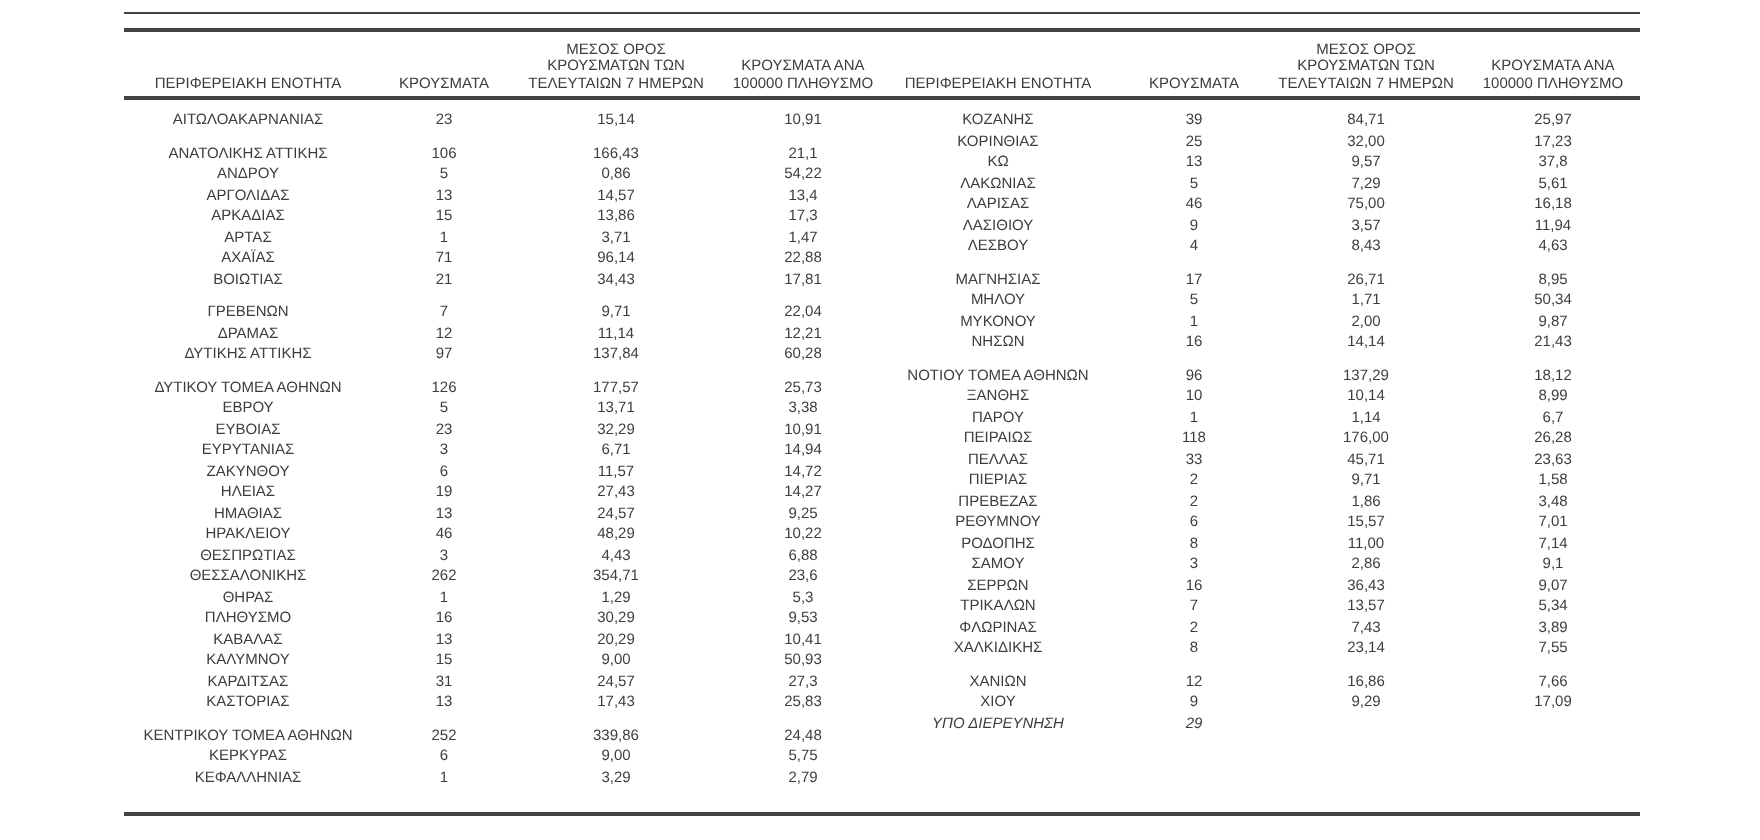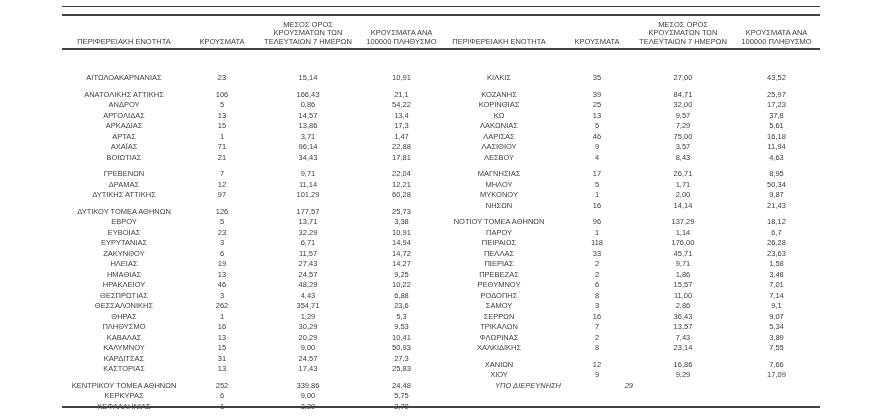--- a/index.html
+++ b/index.html
@@ -48,35 +48,35 @@
   .hcell {
     text-align: center;
     font-size: 7.5px;
     line-height: 8.5px;
     color: var(--text);
     padding-bottom: 2px;
   }
 
   .body-area {
     position: absolute;
-    top: 63px;
+    top: 45px;
     width: 383px;
     padding-top: 4px;
   }
   .group + .group { margin-top: 6px; }
   .row { height: 10.5px; }
   .cell {
     text-align: center;
     font-size: 7.5px;
     line-height: 10.5px;
     color: var(--text);
     white-space: nowrap;
     overflow: visible;
   }
-  .row.italic .cell { font-style: italic; text-align: right; }
+  .row.italic .cell { font-style: italic; }
 </style>
 </head>
 <body>
 
 <div class="table-wrap">
   <div class="rule top-thin"></div>
   <div class="rule top-thick"></div>
 
   <div class="header-area half left">
     <div class="grid-row">
@@ -160,21 +160,21 @@
         </div>
         <div class="grid-row row">
           <div class="cell">ΔΡΑΜΑΣ</div>
           <div class="cell">12</div>
           <div class="cell">11,14</div>
           <div class="cell">12,21</div>
         </div>
         <div class="grid-row row">
           <div class="cell">ΔΥΤΙΚΗΣ ΑΤΤΙΚΗΣ</div>
           <div class="cell">97</div>
-          <div class="cell">101,29</div>
+          <div class="cell">137,84</div>
           <div class="cell">60,28</div>
         </div>
       </div>
       <div class="group">
         <div class="grid-row row">
           <div class="cell">ΔΥΤΙΚΟΥ ΤΟΜΕΑ ΑΘΗΝΩΝ</div>
           <div class="cell">126</div>
           <div class="cell">177,57</div>
           <div class="cell">25,73</div>
         </div>
@@ -286,28 +286,20 @@
           <div class="cell">ΚΕΦΑΛΛΗΝΙΑΣ</div>
           <div class="cell">1</div>
           <div class="cell">3,29</div>
           <div class="cell">2,79</div>
         </div>
       </div>
     </div>
   <div class="body-area half right" id="body-right">
       <div class="group">
         <div class="grid-row row">
-          <div class="cell">ΚΙΛΚΙΣ</div>
-          <div class="cell">35</div>
-          <div class="cell">27,00</div>
-          <div class="cell">43,52</div>
-        </div>
-      </div>
-      <div class="group">
-        <div class="grid-row row">
           <div class="cell">ΚΟΖΑΝΗΣ</div>
           <div class="cell">39</div>
           <div class="cell">84,71</div>
           <div class="cell">25,97</div>
         </div>
         <div class="grid-row row">
           <div class="cell">ΚΟΡΙΝΘΙΑΣ</div>
           <div class="cell">25</div>
           <div class="cell">32,00</div>
           <div class="cell">17,23</div>
@@ -368,20 +360,26 @@
           <div class="cell">14,14</div>
           <div class="cell">21,43</div>
         </div>
       </div>
       <div class="group">
         <div class="grid-row row">
           <div class="cell">ΝΟΤΙΟΥ ΤΟΜΕΑ ΑΘΗΝΩΝ</div>
           <div class="cell">96</div>
           <div class="cell">137,29</div>
           <div class="cell">18,12</div>
+        </div>
+        <div class="grid-row row">
+          <div class="cell">ΞΑΝΘΗΣ</div>
+          <div class="cell">10</div>
+          <div class="cell">10,14</div>
+          <div class="cell">8,99</div>
         </div>
         <div class="grid-row row">
           <div class="cell">ΠΑΡΟΥ</div>
           <div class="cell">1</div>
           <div class="cell">1,14</div>
           <div class="cell">6,7</div>
         </div>
         <div class="grid-row row">
           <div class="cell">ΠΕΙΡΑΙΩΣ</div>
           <div class="cell">118</div>

